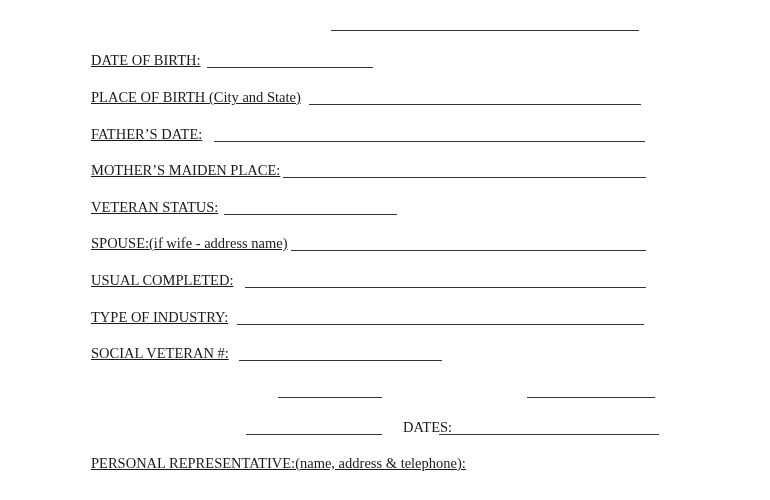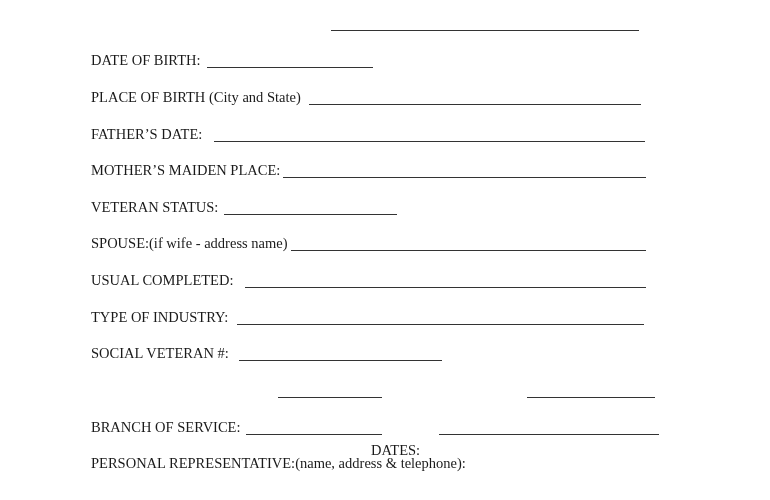--- a/index.html
+++ b/index.html
@@ -2,21 +2,21 @@
 <html><head>
   <meta charset="utf-8">
   <style>
     html, body { margin: 0; padding: 0; background: #ffffff; }
     body { width: 770px; height: 500px; position: relative; overflow: hidden;
            font-family: "Liberation Serif", "DejaVu Serif", serif; color: #1a1a1a; }
     .top-line { position: absolute; left: 331px; top: 30px; width: 308px; height: 0;
                 border-bottom: 1px solid #333; }
     .row { position: absolute; left: 91px; height: 20px; font-size: 14.5px; line-height: 20px;
            white-space: nowrap; }
-    .label { position: absolute; left: 0; top: 0; }
+    .label { position: absolute; left: 0; top: 0; text-decoration: underline; }
     .line { position: absolute; height: 0; border-bottom: 1px solid #333; }
     .label2 { position: absolute; top: 0; }
   </style>
 </head>
 <body>
 
 <div>
   <div class="top-line"></div>
 
   <div class="row" style="top:50px;">
@@ -63,22 +63,21 @@
     <span class="label">SOCIAL VETERAN #:</span>
     <div class="line" style="left:148px; top:17px; width:203px;"></div>
   </div>
 
   <div class="row" style="top:380px; width:600px;">
     <div class="line" style="left:187px; top:17px; width:104px;"></div>
     <div class="line" style="left:436px; top:17px; width:128px;"></div>
   </div>
 
   <div class="row" style="top:417px; width:600px;">
-    <span class="label">BRANCH OF SERVICE:</span>
     <div class="line" style="left:155px; top:17px; width:136px;"></div>
-    <span class="label2" style="left:280px;margin-top:23px;">DATES:</span>
+    <span class="label2" style="left:312px;">DATES:</span>
     <div class="line" style="left:348px; top:17px; width:220px;"></div>
   </div>
 
   <div class="row" style="top:453px;">
     <span class="label">PERSONAL REPRESENTATIVE:(name, address &amp; telephone):</span>
   </div>
 </div>
 
 </body></html>

